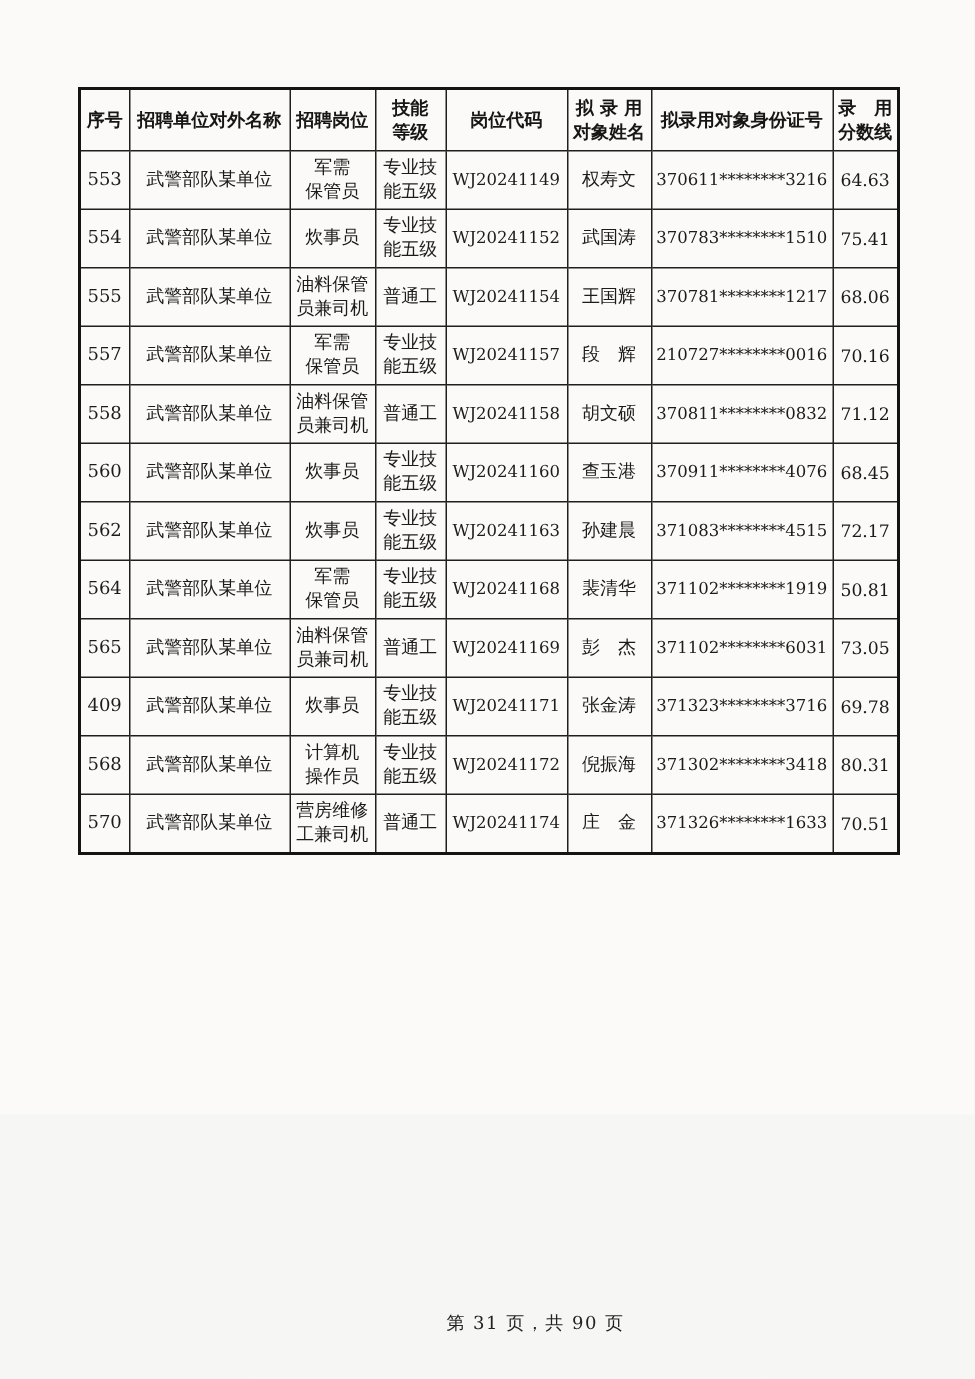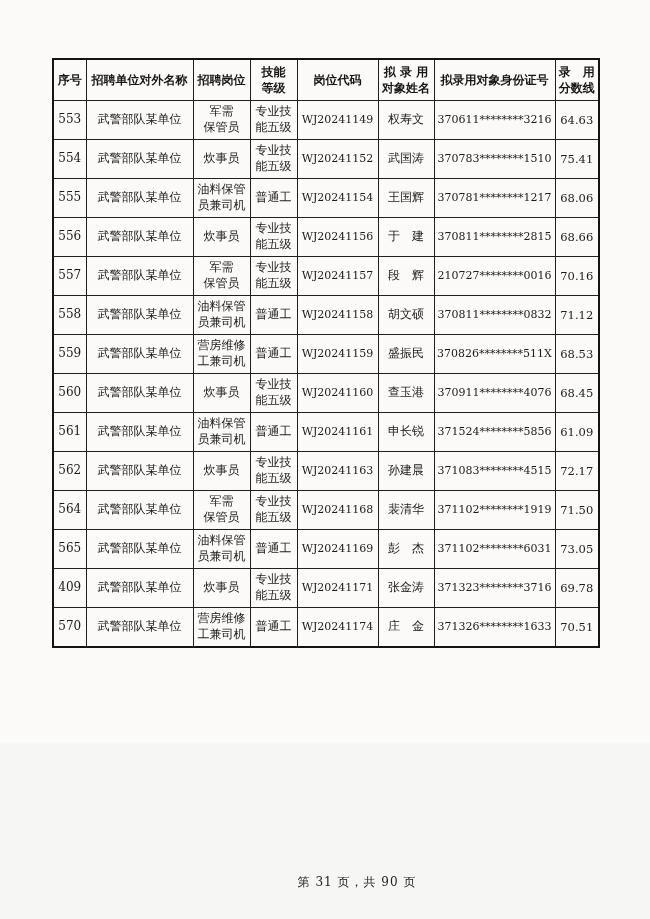--- a/index.html
+++ b/index.html
@@ -135,31 +135,20 @@
           <td>武警部队某单位</td>
           <td>油料保管
 员兼司机</td>
           <td>普通工</td>
           <td>WJ20241154</td>
           <td>王国辉</td>
           <td>370781********1217</td>
           <td>68.06</td>
         </tr>
         <tr>
-          <td>556</td>
-          <td>武警部队某单位</td>
-          <td>炊事员</td>
-          <td>专业技
-能五级</td>
-          <td>WJ20241156</td>
-          <td>于　建</td>
-          <td>370811********2815</td>
-          <td>68.66</td>
-        </tr>
-        <tr>
           <td>557</td>
           <td>武警部队某单位</td>
           <td>军需
 保管员</td>
           <td>专业技
 能五级</td>
           <td>WJ20241157</td>
           <td>段　辉</td>
           <td>210727********0016</td>
           <td>70.16</td>
@@ -169,74 +158,52 @@
           <td>武警部队某单位</td>
           <td>油料保管
 员兼司机</td>
           <td>普通工</td>
           <td>WJ20241158</td>
           <td>胡文硕</td>
           <td>370811********0832</td>
           <td>71.12</td>
         </tr>
         <tr>
-          <td>559</td>
-          <td>武警部队某单位</td>
-          <td>营房维修
-工兼司机</td>
-          <td>普通工</td>
-          <td>WJ20241159</td>
-          <td>盛振民</td>
-          <td>370826********511X</td>
-          <td>68.53</td>
-        </tr>
-        <tr>
           <td>560</td>
           <td>武警部队某单位</td>
           <td>炊事员</td>
           <td>专业技
 能五级</td>
           <td>WJ20241160</td>
           <td>查玉港</td>
           <td>370911********4076</td>
           <td>68.45</td>
         </tr>
         <tr>
-          <td>561</td>
-          <td>武警部队某单位</td>
-          <td>油料保管
-员兼司机</td>
-          <td>普通工</td>
-          <td>WJ20241161</td>
-          <td>申长锐</td>
-          <td>371524********5856</td>
-          <td>61.09</td>
-        </tr>
-        <tr>
           <td>562</td>
           <td>武警部队某单位</td>
           <td>炊事员</td>
           <td>专业技
 能五级</td>
           <td>WJ20241163</td>
           <td>孙建晨</td>
           <td>371083********4515</td>
           <td>72.17</td>
         </tr>
         <tr>
           <td>564</td>
           <td>武警部队某单位</td>
           <td>军需
 保管员</td>
           <td>专业技
 能五级</td>
           <td>WJ20241168</td>
           <td>裴清华</td>
           <td>371102********1919</td>
-          <td>71.50</td>
+          <td>50.81</td>
         </tr>
         <tr>
           <td>565</td>
           <td>武警部队某单位</td>
           <td>油料保管
 员兼司机</td>
           <td>普通工</td>
           <td>WJ20241169</td>
           <td>彭　杰</td>
           <td>371102********6031</td>
@@ -247,20 +214,32 @@
           <td>武警部队某单位</td>
           <td>炊事员</td>
           <td>专业技
 能五级</td>
           <td>WJ20241171</td>
           <td>张金涛</td>
           <td>371323********3716</td>
           <td>69.78</td>
         </tr>
         <tr>
+          <td>568</td>
+          <td>武警部队某单位</td>
+          <td>计算机
+操作员</td>
+          <td>专业技
+能五级</td>
+          <td>WJ20241172</td>
+          <td>倪振海</td>
+          <td>371302********3418</td>
+          <td>80.31</td>
+        </tr>
+        <tr>
           <td>570</td>
           <td>武警部队某单位</td>
           <td>营房维修
 工兼司机</td>
           <td>普通工</td>
           <td>WJ20241174</td>
           <td>庄　金</td>
           <td>371326********1633</td>
           <td>70.51</td>
         </tr>

